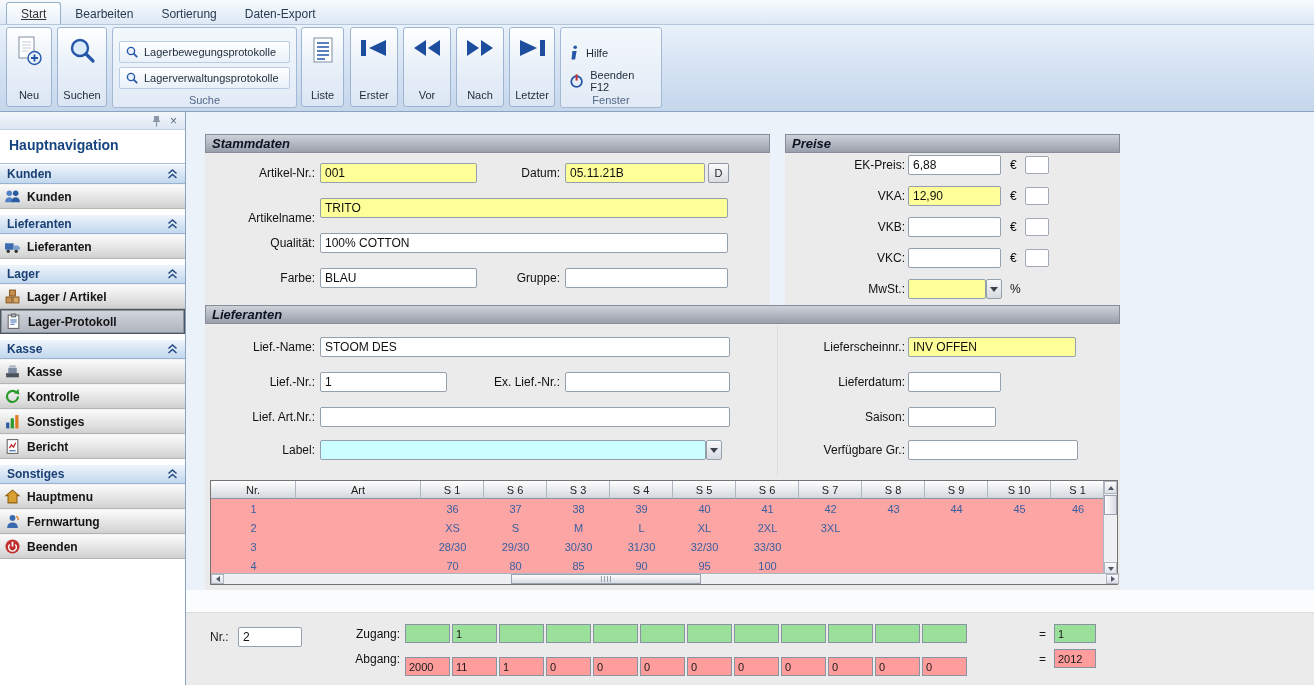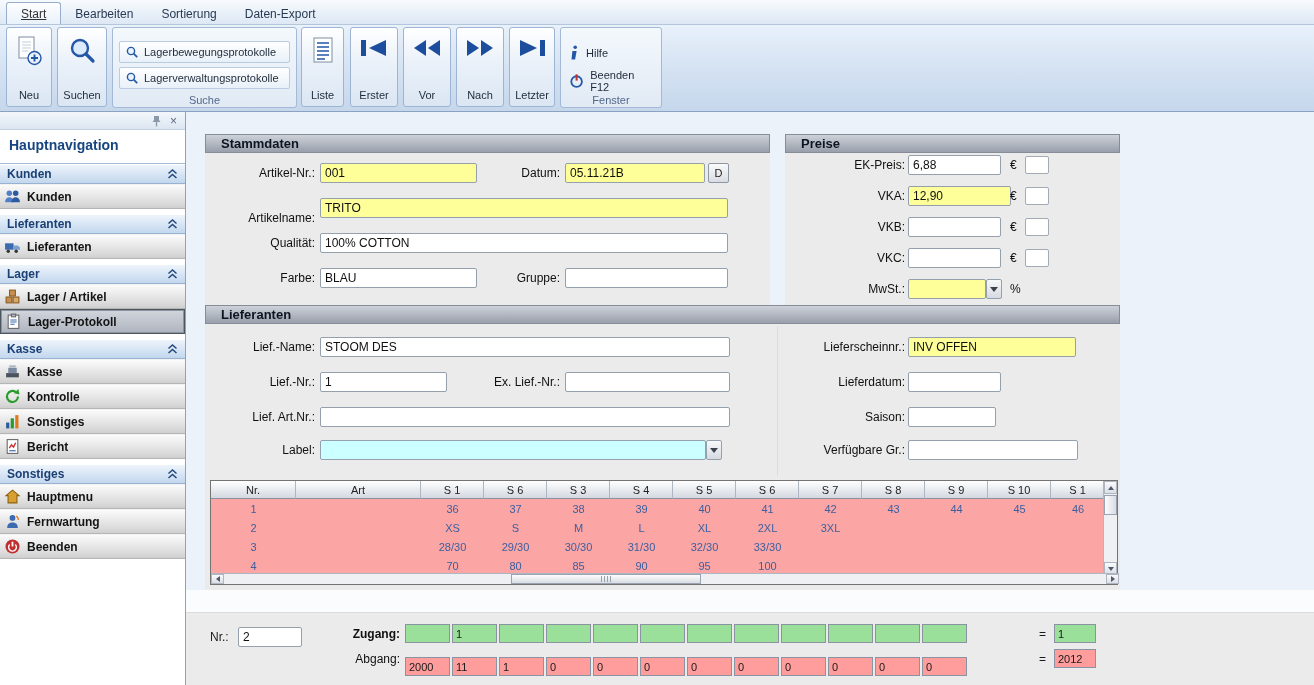--- a/index.html
+++ b/index.html
@@ -57,21 +57,21 @@
   .sgap { height:5px; background:#fff; }
   .sicon { flex:0 0 17px; }
 
   
   .band  { position:absolute; left:186px; top:590px; width:1128px; height:22px; background:#fafcfe; }
   .footer{ position:absolute; left:186px; top:612px; width:1128px; height:73px; background:#ebebeb;
            border-top:1px solid #dcdcdc; }
   .panel { position:absolute; left:205px; top:134px; width:915px; height:456px; background:#ebebeb; }
   .sec-hdr { position:absolute; height:19px; background:linear-gradient(#cdd1d9,#999fab);
              border:1px solid #868d99; font-weight:bold; font-size:13px; color:#0d1522;
-             line-height:17px; padding-left:15px; }
+             line-height:17px; padding-left:6px;font-style:italic; }
   #hdr-stamm{left:0;top:0;width:565px;} #hdr-preise{left:580px;top:0;width:335px;}
   #hdr-lief{left:0;top:171px;width:915px;}
   .vgap { position:absolute; left:565px; top:0; width:15px; height:171px; background:#ecf2fa; }
   .vdiv { position:absolute; left:572px; top:192px; width:1px; height:150px; background:#d9dee5; }
 
   .lbl  { position:absolute; font-size:12px; color:#101010; text-align:right; white-space:nowrap; }
   .unit { position:absolute; font-size:12px; color:#101010; }
   .inp  { position:absolute; height:20px; border:1px solid #95a0ad; border-radius:2px; background:#fff;
           font-family:"Liberation Sans", sans-serif; font-size:12px; padding:0 4px; color:#101010; }
   .inp.yellow{ background:#ffff99; } .inp.cyan{ background:#ccffff; }
@@ -86,21 +86,21 @@
 
   
   #l-artnr{left:0;top:32px;width:110px;} #f-artnr{left:115px;top:29px;width:157px;}
   #l-datum{left:250px;top:32px;width:105px;} #f-datum{left:360px;top:29px;width:140px;} #b-datum{left:503px;top:29px;}
   #l-artname{left:0;top:77px;width:110px;} #f-artname{left:115px;top:64px;width:408px;}
   #l-qual{left:0;top:102px;width:110px;} #f-qual{left:115px;top:99px;width:408px;}
   #l-farbe{left:0;top:137px;width:110px;} #f-farbe{left:115px;top:134px;width:157px;}
   #l-gruppe{left:250px;top:137px;width:105px;} #f-gruppe{left:360px;top:134px;width:163px;}
   
   #l-ek{left:580px;top:24px;width:120px;}  #f-ek{left:703px;top:21px;width:93px;}  #u-ek{left:805px;top:24px;}  #x-ek{left:820px;top:22px;}
-  #l-vka{left:580px;top:55px;width:120px;} #f-vka{left:703px;top:52px;width:103px;} #u-vka{left:805px;top:55px;} #x-vka{left:820px;top:53px;}
+  #l-vka{left:580px;top:55px;width:120px;} #f-vka{left:703px;top:52px;width:93px;} #u-vka{left:805px;top:55px;} #x-vka{left:820px;top:53px;}
   #l-vkb{left:580px;top:86px;width:120px;} #f-vkb{left:703px;top:83px;width:93px;} #u-vkb{left:805px;top:86px;} #x-vkb{left:820px;top:84px;}
   #l-vkc{left:580px;top:117px;width:120px;}#f-vkc{left:703px;top:114px;width:93px;}#u-vkc{left:805px;top:117px;}#x-vkc{left:820px;top:115px;}
   #l-mwst{left:580px;top:148px;width:120px;}#f-mwst{left:703px;top:145px;width:78px;}#b-mwst{left:781px;top:145px;}#u-mwst{left:805px;top:148px;}
   
   #l-lname{left:0;top:206px;width:110px;}  #f-lname{left:115px;top:203px;width:410px;}
   #l-lnr{left:0;top:241px;width:110px;}    #f-lnr{left:115px;top:238px;width:127px;}
   #l-exnr{left:250px;top:241px;width:105px;} #f-exnr{left:360px;top:238px;width:165px;}
   #l-lartnr{left:0;top:276px;width:110px;} #f-lartnr{left:115px;top:273px;width:410px;}
   #l-label{left:0;top:309px;width:110px;}  #f-label{left:115px;top:306px;width:386px;} #b-label{left:501px;top:306px;}
   #l-lschein{left:580px;top:206px;width:120px;} #f-lschein{left:703px;top:203px;width:168px;}
@@ -131,21 +131,21 @@
   .tri-r{width:0;height:0;border-top:3px solid transparent;border-bottom:3px solid transparent;border-left:4px solid #50596a;}
   #vs-up{left:0;top:0;width:13px;height:13px;} #vs-dn{left:0;bottom:0;width:13px;height:13px;}
   #vs-th{left:0;top:14px;width:13px;height:20px;position:absolute;background:linear-gradient(90deg,#fdfdfe,#d8dce2);border:1px solid #9aa3b2;}
   #hs-l{left:0;top:0;width:13px;height:10px;} #hs-r{right:0;top:0;width:13px;height:10px;}
   #hs-th{left:300px;top:0;width:190px;height:10px;position:absolute;background:linear-gradient(#fdfdfe,#d8dce2);border:1px solid #9aa3b2;display:flex;align-items:center;justify-content:center;}
   .grip{width:10px;height:6px;background:repeating-linear-gradient(90deg,#98a0b0 0 1px,transparent 1px 3px);}
 
   
   #fl-nr{left:24px;top:17px;position:absolute;font-size:12px;}
   #ff-nr{left:52px;top:14px;width:64px;}
-  #fl-zu{left:128px;top:14px;width:86px;font-weight:bold;} #fl-ab{left:128px;top:39px;width:86px;}
+  #fl-zu{left:128px;top:14px;width:86px;} #fl-ab{left:128px;top:39px;width:86px;}
   .qrow { position:absolute; left:219px; display:flex; gap:2px; }
   #cells-zu{top:11px;} #cells-ab{top:44px;border-radius:6px;}
   .qcell { width:45px; height:19px; border:1px solid #8a93a2; font-size:11px; padding-left:3px;
            display:flex; align-items:center; overflow:hidden; }
   .qgreen .qcell, .qcell.qgreen { background:#9ae09a; }
   .qred .qcell, .qcell.qred { background:#ff9c9c; }
   .qtotal { position:absolute; width:42px; height:19px; border:1px solid #8a93a2; font-size:11px;
             padding-left:3px; display:flex; align-items:center; }
   #tot-zu{left:868px;top:11px;background:#9ae09a;} #tot-ab{left:868px;top:36px;background:#ff9c9c;}
   .qeq { position:absolute; font-size:12px; }

